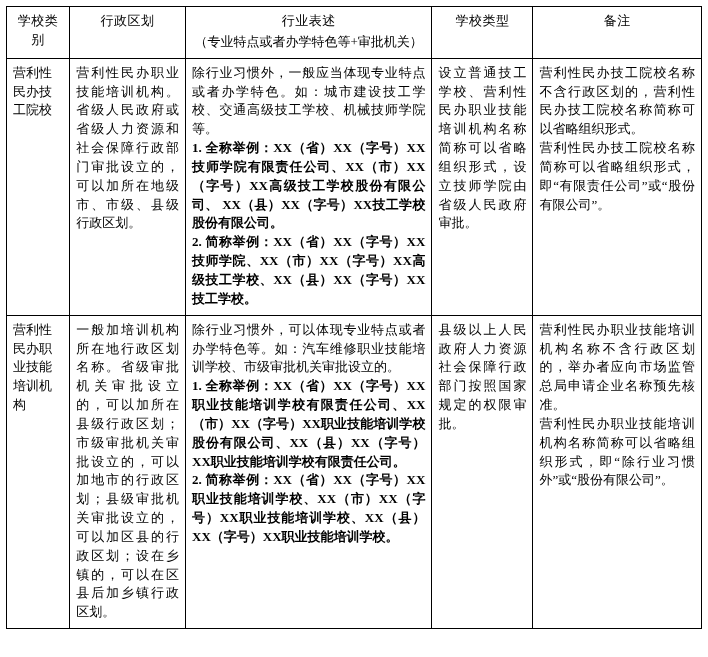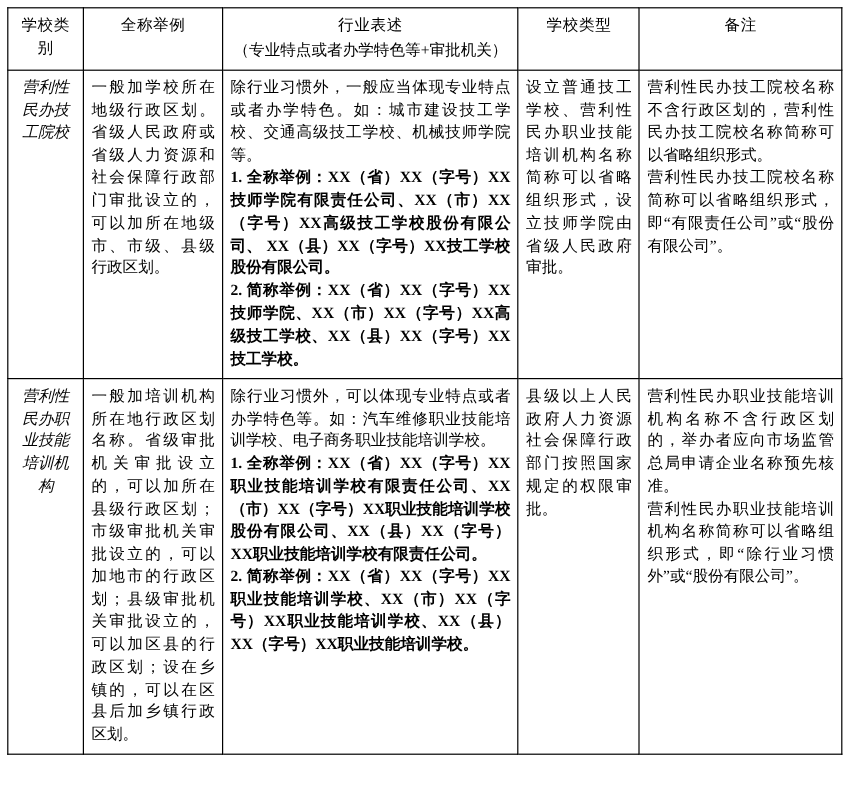--- a/index.html
+++ b/index.html
@@ -52,26 +52,24 @@
     display: block;
     letter-spacing: 0.5px;
   }
   th.head-cell .head-sub {
     display: block;
     font-size: 13px;
     margin-top: 2px;
   }
 
   td.cat-cell {
-    text-align: center;
     font-weight: bold;
     font-size: 13.5px;
     line-height: 1.9;
     padding-top: 10px;
-    font-style: italic;
   }
   td.body-cell p,
   td.cat-cell p {
     margin: 0;
   }
   td.body-cell p + p {
     margin-top: 0px;
   }
   .bold {
     font-weight: bold;
@@ -92,60 +90,60 @@
       <col class="col-3">
       <col class="col-4">
       <col class="col-5">
     </colgroup>
     <thead>
       <tr>
         <th class="head-cell">
           <span class="head-main">学校类别</span>
         </th>
         <th class="head-cell">
-          <span class="head-main">全称举例</span>
+          <span class="head-main">行政区划</span>
         </th>
         <th class="head-cell">
           <span class="head-main">行业表述</span>
           <span class="head-sub">（专业特点或者办学特色等+审批机关）</span>
         </th>
         <th class="head-cell">
           <span class="head-main">学校类型</span>
         </th>
         <th class="head-cell">
           <span class="head-main">备注</span>
         </th>
       </tr>
     </thead>
     <tbody>
       <tr>
         <td class="cat-cell">营利性民办技工院校</td>
         <td class="body-cell just">
-          <p>一般加学校所在地级行政区划。省级人民政府或省级人力资源和社会保障行政部门审批设立的，可以加所在地级市、市级、县级行政区划。</p>
+          <p>营利性民办职业技能培训机构。省级人民政府或省级人力资源和社会保障行政部门审批设立的，可以加所在地级市、市级、县级行政区划。</p>
         </td>
         <td class="body-cell just">
           <p>除行业习惯外，一般应当体现专业特点或者办学特色。如：城市建设技工学校、交通高级技工学校、机械技师学院等。</p>
           <p class="bold">1. 全称举例：XX（省）XX（字号）XX技师学院有限责任公司、XX（市）XX（字号）XX高级技工学校股份有限公司、 XX（县）XX（字号）XX技工学校股份有限公司。</p>
           <p class="bold">2. 简称举例：XX（省）XX（字号）XX技师学院、XX（市）XX（字号）XX高级技工学校、XX（县）XX（字号）XX技工学校。</p>
         </td>
         <td class="body-cell just">
           <p>设立普通技工学校、营利性民办职业技能培训机构名称简称可以省略组织形式，设立技师学院由省级人民政府审批。</p>
         </td>
         <td class="body-cell just">
           <p>营利性民办技工院校名称不含行政区划的，营利性民办技工院校名称简称可以省略组织形式。</p>
           <p>营利性民办技工院校名称简称可以省略组织形式，即“有限责任公司”或“股份有限公司”。</p>
         </td>
       </tr>
       <tr>
         <td class="cat-cell">营利性民办职业技能培训机构</td>
         <td class="body-cell just">
           <p>一般加培训机构所在地行政区划名称。省级审批机关审批设立的，可以加所在县级行政区划；市级审批机关审批设立的，可以加地市的行政区划；县级审批机关审批设立的，可以加区县的行政区划；设在乡镇的，可以在区县后加乡镇行政区划。</p>
         </td>
         <td class="body-cell just">
-          <p>除行业习惯外，可以体现专业特点或者办学特色等。如：汽车维修职业技能培训学校、电子商务职业技能培训学校。</p>
+          <p>除行业习惯外，可以体现专业特点或者办学特色等。如：汽车维修职业技能培训学校、市级审批机关审批设立的。</p>
           <p class="bold">1. 全称举例：XX（省）XX（字号）XX职业技能培训学校有限责任公司、XX（市）XX（字号）XX职业技能培训学校股份有限公司、XX（县）XX（字号）XX职业技能培训学校有限责任公司。</p>
           <p class="bold">2. 简称举例：XX（省）XX（字号）XX职业技能培训学校、XX（市）XX（字号）XX职业技能培训学校、XX（县）XX（字号）XX职业技能培训学校。</p>
         </td>
         <td class="body-cell just">
           <p>县级以上人民政府人力资源社会保障行政部门按照国家规定的权限审批。</p>
         </td>
         <td class="body-cell just">
           <p>营利性民办职业技能培训机构名称不含行政区划的，举办者应向市场监管总局申请企业名称预先核准。</p>
           <p>营利性民办职业技能培训机构名称简称可以省略组织形式，即“除行业习惯外”或“股份有限公司”。</p>
         </td>

